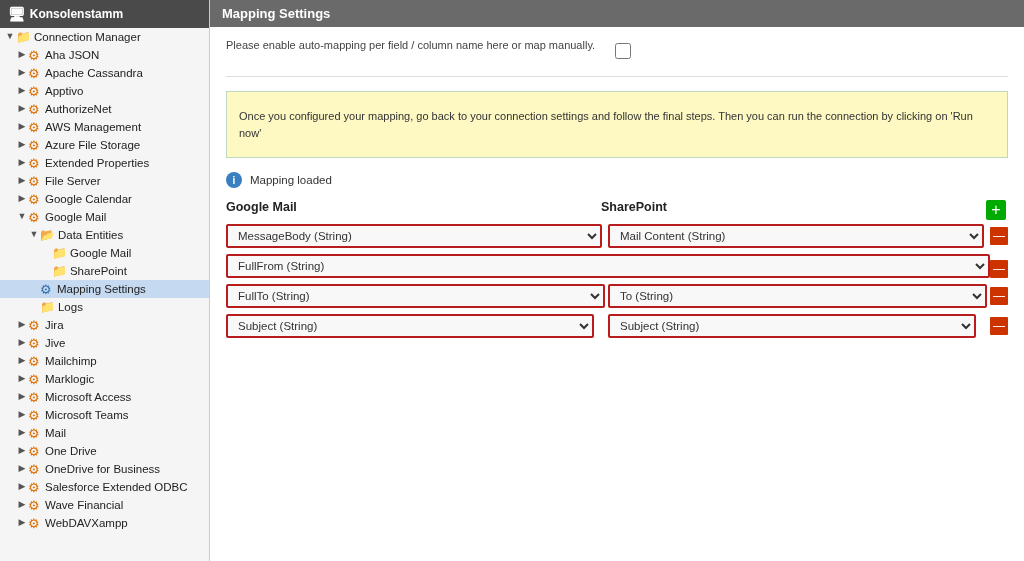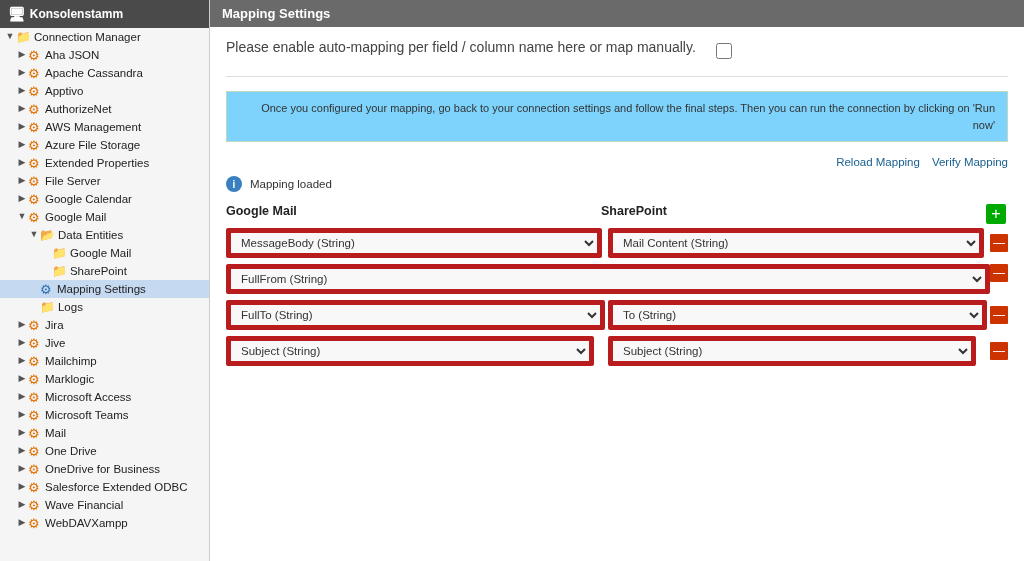--- a/index.html
+++ b/index.html
@@ -92,39 +92,38 @@
       display: flex;
       align-items: flex-start;
       gap: 20px;
     }
     .enable-automapping-text h3 {
       font-size: 12.5px;
       font-weight: bold;
       margin-bottom: 4px;
     }
     .enable-automapping-text p {
-      font-size: 14px;
+      font-size: 11px;
       color: #444;
     }
     .checkbox-area {
       margin-top: 4px;
     }
     .checkbox-area input[type=checkbox] {
       width: 16px; height: 16px;
     }
 
     .info-section {
-      background: #7dd3fc;
+      background: #fef9c3;
       border: 1px solid #c0d8c0;
-      padding: 8px 12px;
+      padding: 16px 12px;
       font-size: 11px;
       color: #333;
       margin-bottom: 14px;
       line-height: 1.5;
-      text-align: right;
     }
 
     .reload-bar {
       display: flex;
       justify-content: flex-end;
       gap: 12px;
       margin-bottom: 8px;
     }
     .reload-bar a {
       color: #1a6090;
@@ -156,21 +155,21 @@
     .col-header {
       font-size: 12.5px;
       font-weight: bold;
       margin-bottom: 6px;
       color: #222;
     }
     .mapping-select {
       width: 100%;
       padding: 3px 6px;
       font-size: 11.5px;
-      border: 5px solid #b91c1c;
+      border: 2px solid #b91c1c;
       background: #f8f8f8;
       border-radius: 2px;
       color: #333;
       cursor: pointer;
     }
     .remove-btn {
       background: #cc3300;
       color: #fff;
       border: none;
       width: 18px;
@@ -389,24 +388,20 @@
         </div>
         <div class="checkbox-area">
           <input type="checkbox" style="">
         </div>
       </div>
 
       <div class="info-section">
         <span>Once you configured your mapping, go back to your connection settings and follow the final steps. Then you can run the connection by clicking on 'Run now'</span>
       </div>
 
-      <div class="reload-bar">
-        <a>Reload Mapping</a>
-        <a>Verify Mapping</a>
-      </div>
 
       <div class="mapping-loaded-bar">
         <span class="info-icon-circle">i</span>
         <span>Mapping loaded</span>
       </div>
 
       <div style="display:flex; align-items:flex-start; gap:0;">
 
         <div style="flex:1; padding-right:8px;">
           <div class="col-header">Google Mail</div>
@@ -424,21 +419,21 @@
       <div style="display:flex; align-items:center; gap:6px; margin-bottom:6px;">
         <select class="mapping-select">
           <option>MessageBody (String)</option>
         </select>
         <select class="mapping-select">
           <option>Mail Content (String)</option>
         </select>
         <button class="remove-btn">—</button>
       </div>
 
-      <div style="display:flex; align-items:flex-start; gap:0; margin-bottom:6px;">
+      <div style="display:flex; align-items:flex-end; gap:0; margin-bottom:6px;">
         <select class="mapping-select">
           <option>FullFrom (String)</option>
         </select>
         <button class="remove-btn">—</button>
       </div>
 
       <div style="display:flex; align-items:center; gap:3px; margin-bottom:6px;">
         <select class="mapping-select">
           <option>FullTo (String)</option>
         </select>

